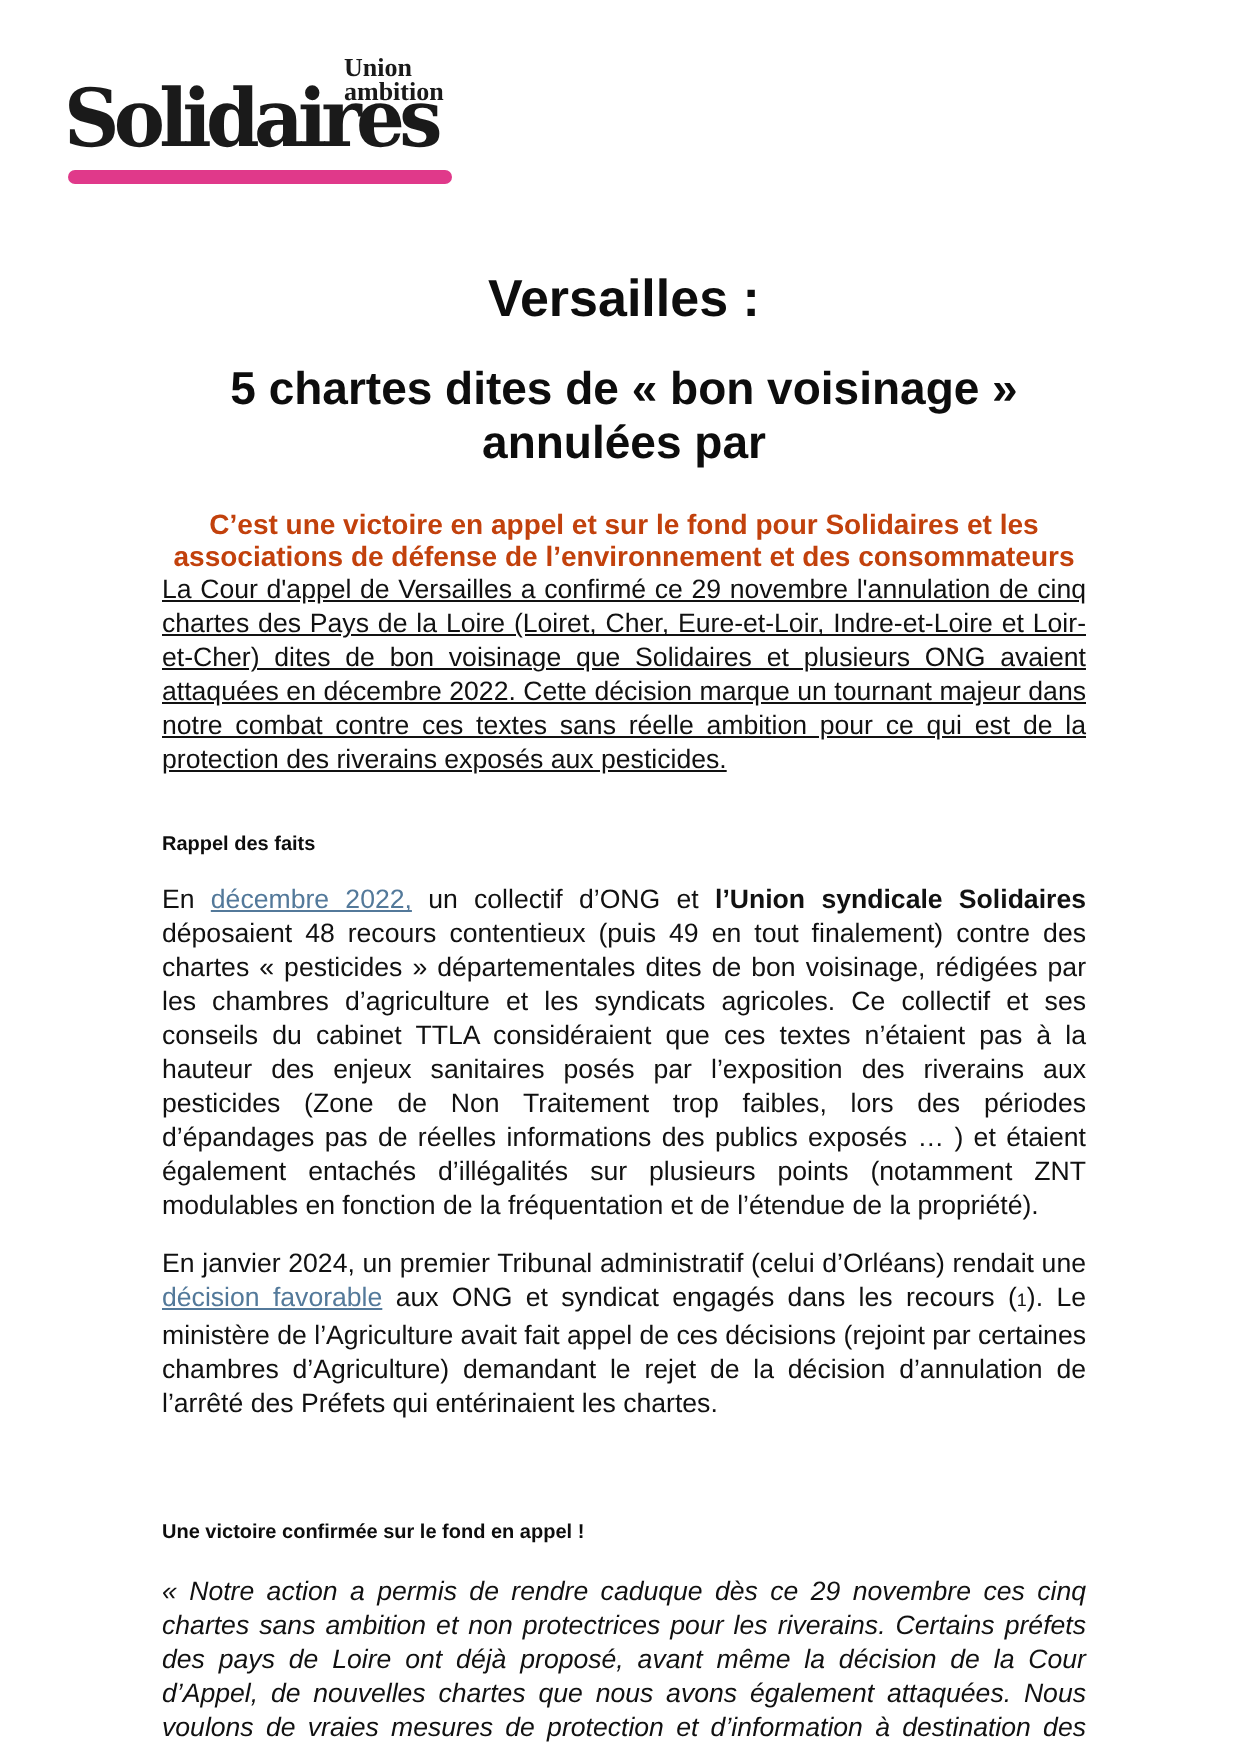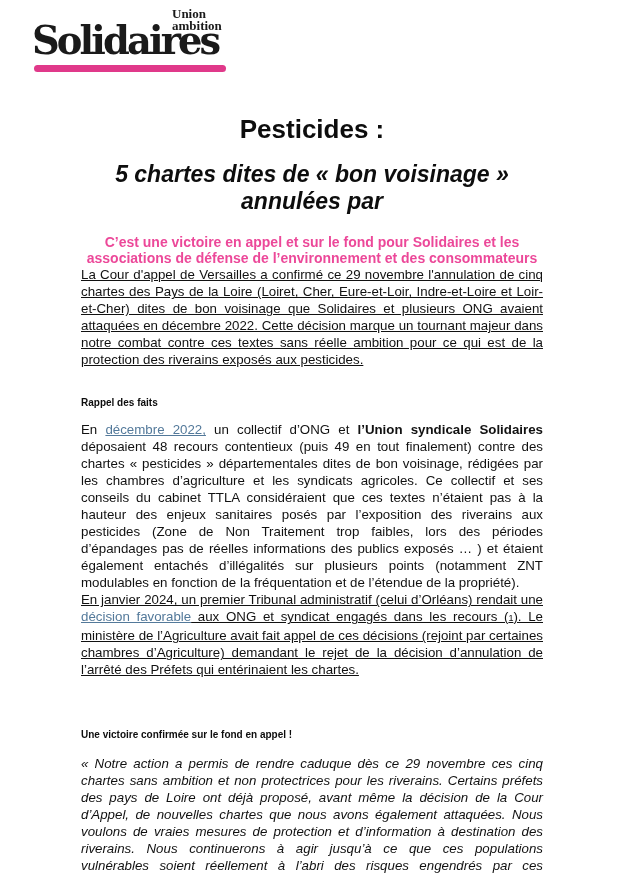--- a/index.html
+++ b/index.html
@@ -6,21 +6,21 @@
   .page{
     position:relative;
     width:576px;
     height:873px;
     margin:0 auto;
     background:#ffffff;
     font-family:"Liberation Sans", sans-serif;
     color:#111111;
     overflow:hidden;
     box-sizing:border-box;
-    padding:4px 57px 0 57px;
+    padding:24px 57px 0 57px;
   }
   
   .logo{position:relative;height:70px;margin-left:-49px;width:210px;}
   .logo-union{
     position:absolute;left:140px;top:4px;
     font-family:"Liberation Serif", serif;
     font-weight:bold;font-size:13px;line-height:12px;color:#1a1a1a;
   }
   .logo-name{
     position:absolute;left:0;top:14px;
@@ -34,36 +34,36 @@
     width:192px;height:7px;border-radius:4px;
     background:#e0398a;
   }
   
   .title1{
     margin-top:40px;text-align:center;
     font-size:26px;font-weight:bold;line-height:30px;color:#0d0d0d;
   }
   .title2{
     margin-top:9px;text-align:center;
-    font-size:23px;font-weight:bold;line-height:27px;color:#0d0d0d;font-style:italic;
+    font-size:23px;font-weight:bold;line-height:27px;color:#0d0d0d;
   }
   .subtitle{
     margin-top:19px;text-align:center;
     font-size:14px;font-weight:bold;line-height:16px;color:#ee1111;
   }
   
   .body-text{font-size:13.3px;line-height:17px;text-align:justify;}
   p{margin:0;}
   .intro{text-decoration:underline;}
   .section-heading{
     font-size:10px;font-weight:bold;line-height:17px;color:#0d0d0d;
   }
   .h-rappel{margin-top:26px;}
   .para{margin-top:7px;}
-  .para-gap{margin-top:0;text-decoration:underline;}
+  .para-gap{margin-top:12px;}
   .h-victoire{margin-top:48px;}
   .quote{margin-top:12px;}
   .it{font-style:italic;}
   .b{font-weight:bold;}
   a.doc-link{
     color:#53799a;text-decoration:underline;cursor:pointer;
   }
   .fn{font-size:9px;}
 </style>
 </head>
@@ -73,24 +73,24 @@
 
   <header class="logo">
     <div class="logo-union">
       <div>Union</div>
       <div>ambition</div>
     </div>
     <div class="logo-name">Solidaires</div>
     <div class="logo-underline" style="background-color: rgb(224, 57, 138);"></div>
   </header>
 
-  <h1 class="title1">Pesticides :</h1>
+  <h1 class="title1">Versailles :</h1>
   <h2 class="title2"><span>5 chartes dites de « bon voisinage » annulées par</span><br></h2>
 
-  <div class="subtitle" style="color: #ec4899;"><span>C’est une victoire en appel et sur le fond pour Solidaires et les</span><br><span>associations de défense de l’environnement et des consommateurs</span></div>
+  <div class="subtitle" style="color: #c2410c;"><span>C’est une victoire en appel et sur le fond pour Solidaires et les</span><br><span>associations de défense de l’environnement et des consommateurs</span></div>
 
   <p class="body-text intro">La Cour d'appel de Versailles a confirmé ce 29 novembre l'annulation de cinq chartes des Pays de la Loire (Loiret, Cher, Eure-et-Loir, Indre-et-Loire et Loir-et-Cher) dites de bon voisinage que Solidaires et plusieurs ONG avaient attaquées en décembre 2022. Cette décision marque un tournant majeur dans notre combat contre ces textes sans réelle ambition pour ce qui est de la protection des riverains exposés aux pesticides.</p>
 
   <h3 class="section-heading h-rappel">Rappel des faits</h3>
 
   <p class="body-text para"><span>En </span><a class="doc-link" style="color: rgb(83, 121, 154);">décembre 2022,</a><span> un collectif d’ONG et </span><span class="b">l’Union syndicale Solidaires</span><span> déposaient 48 recours contentieux (puis 49 en tout finalement) contre des chartes « pesticides » départementales dites de bon voisinage, rédigées par les chambres d’agriculture et les syndicats agricoles. Ce collectif et ses conseils du cabinet TTLA considéraient que ces textes n’étaient pas à la hauteur des enjeux sanitaires posés par l’exposition des riverains aux pesticides (Zone de Non Traitement trop faibles, lors des périodes d’épandages pas de réelles informations des publics exposés … ) et étaient également entachés d’illégalités sur plusieurs points (notamment ZNT modulables en fonction de la fréquentation et de l’étendue de la propriété).</span></p>
 
   <p class="body-text para-gap"><span>En janvier 2024, un premier Tribunal administratif (celui d’Orléans) rendait une </span><a class="doc-link" style="color: rgb(83, 121, 154);">décision favorable</a><span> aux ONG et syndicat engagés dans les recours (</span><span class="fn">1</span><span>). Le ministère de l’Agriculture avait fait appel de ces décisions (rejoint par certaines chambres d’Agriculture) demandant le rejet de la décision d’annulation de l’arrêté des Préfets qui entérinaient les chartes.</span></p>
 
   <h3 class="section-heading h-victoire">Une victoire confirmée sur le fond en appel !</h3>

